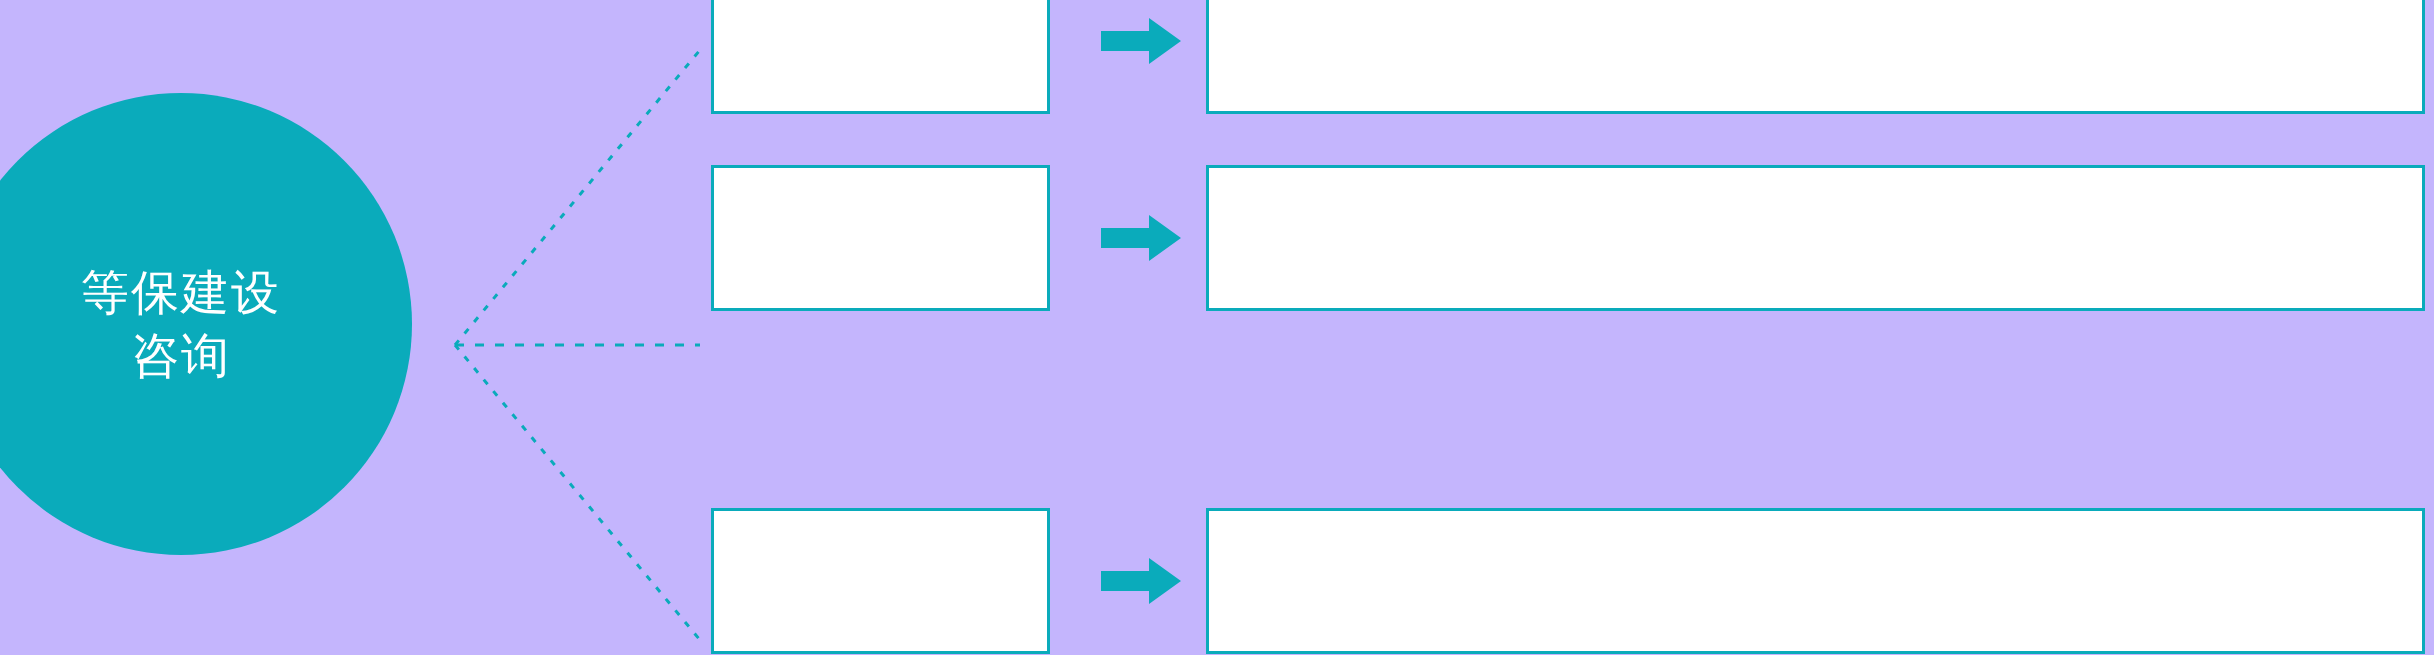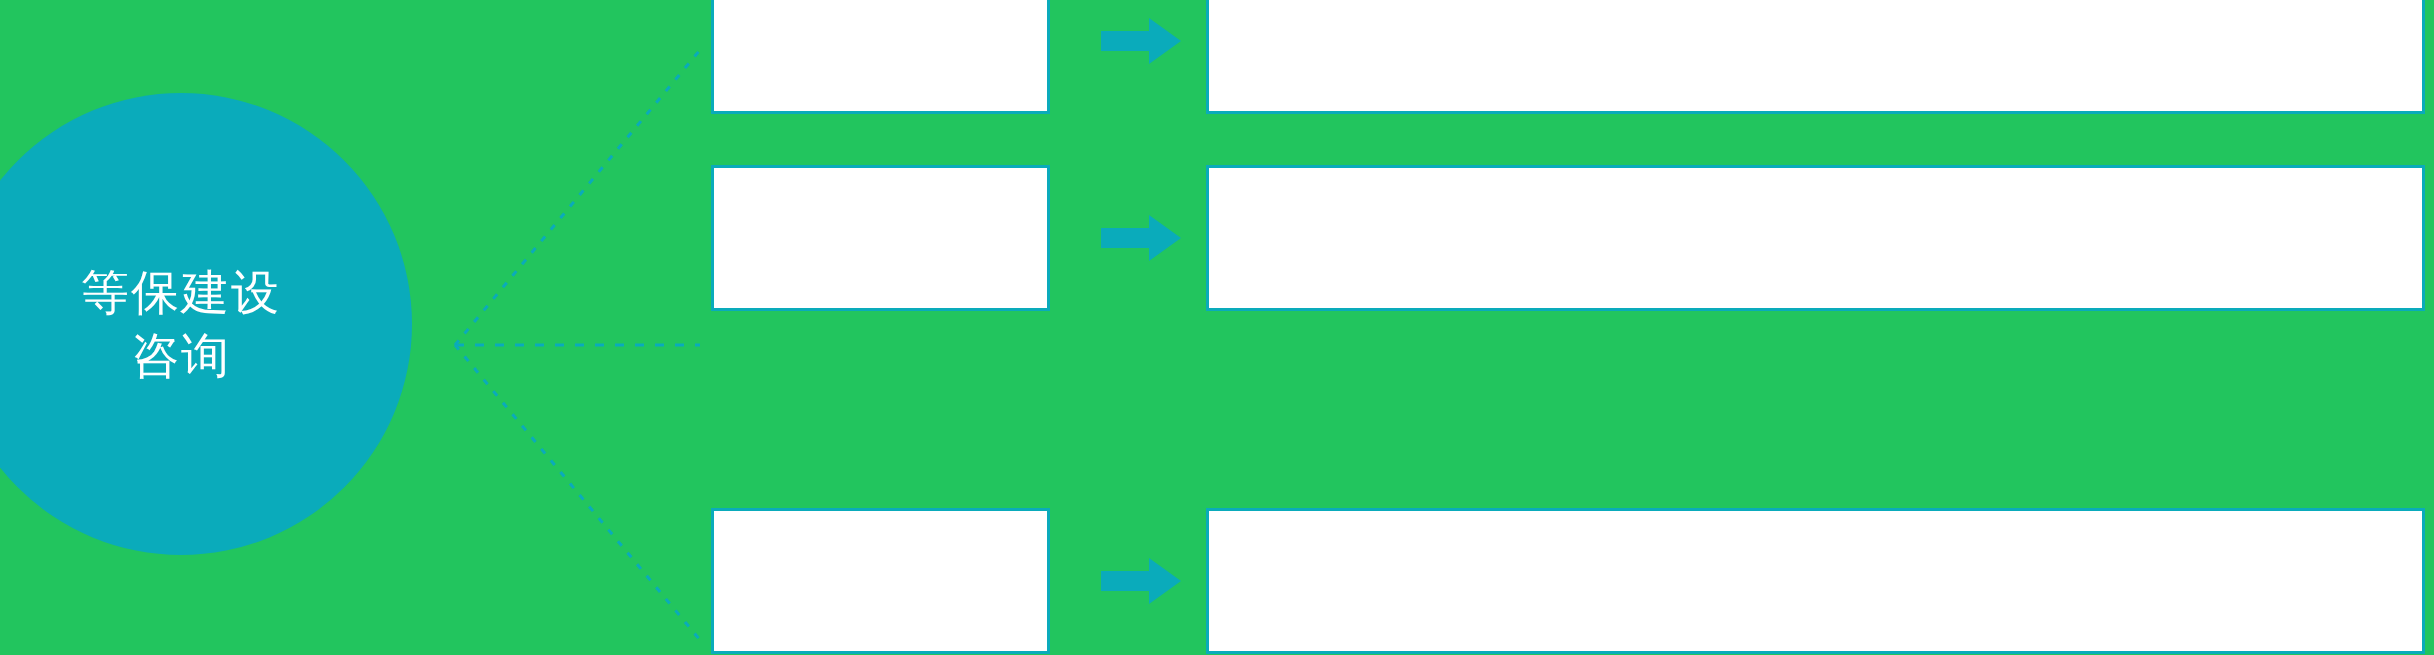--- a/index.html
+++ b/index.html
@@ -7,21 +7,21 @@
     padding: 0;
     background: #ffffff;
   }
   body {
     font-family: "Liberation Sans", sans-serif;
   }
   #stage {
     position: relative;
     width: 2434px;
     height: 655px;
-    background: #22c55e;
+    background: #c4b5fd;
     overflow: hidden;
   }
 
   
   .hub-circle {
     position: absolute;
     left: -50px;
     top: 93px;
     width: 462px;
     height: 462px;

